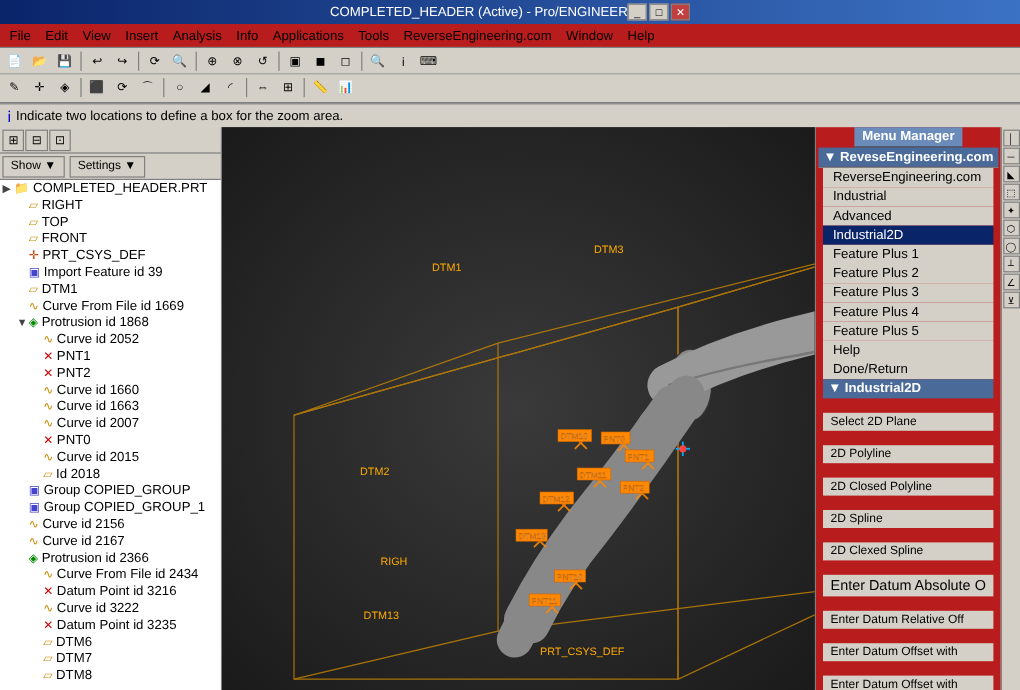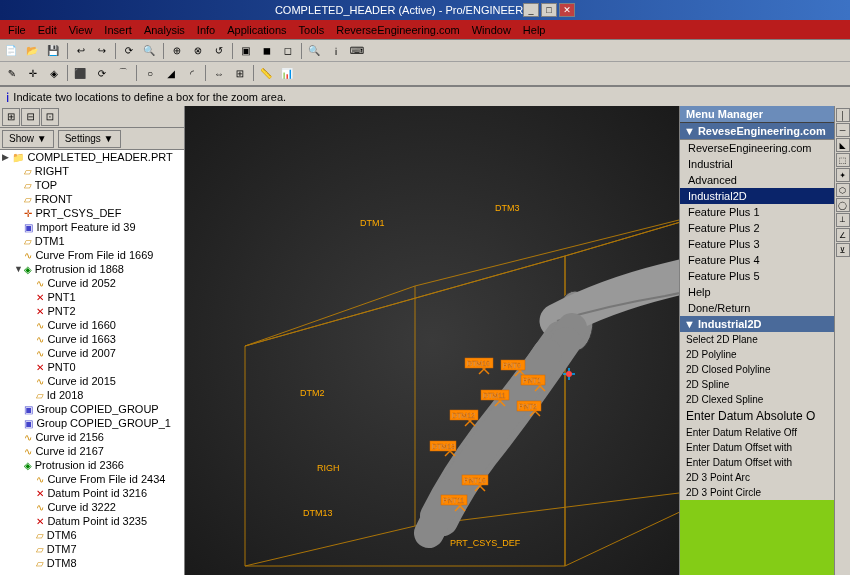--- a/index.html
+++ b/index.html
@@ -165,24 +165,25 @@
       width: 100%;
       height: 100%;
       background: radial-gradient(ellipse at center, #3a3a3a 0%, #1a1a1a 100%);
       position: absolute;
       top: 0; left: 0;
     }
 
     
     #right-panel {
       width: 155px;
-      background: #84cc16;
+      background: #b91c1c;
       border-left: 1px solid #808080;
       display: flex;
       flex-direction: column;
+      align-items: center;
     }
     #menu-manager-header {
       background: #6b8cba;
       color: white;
       padding: 2px 6px;
       font-size: 11px;
       font-weight: bold;
       border-bottom: 1px solid #404040;
     }
 
@@ -207,20 +208,21 @@
       color: black;
       background: #d4d0c8;
     }
     .mm-item.highlighted { background: #0a246a; color: white; }
     .mm-sub-item {
       padding: 2px 6px;
       font-size: 11px;
       cursor: pointer;
       color: black;
       background: #d4d0c8;
+      margin-top: 12px;
     }
 
     
     #right-edge {
       width: 16px;
       background: #d4d0c8;
       border-left: 1px solid #808080;
       display: flex;
       flex-direction: column;
       align-items: center;

